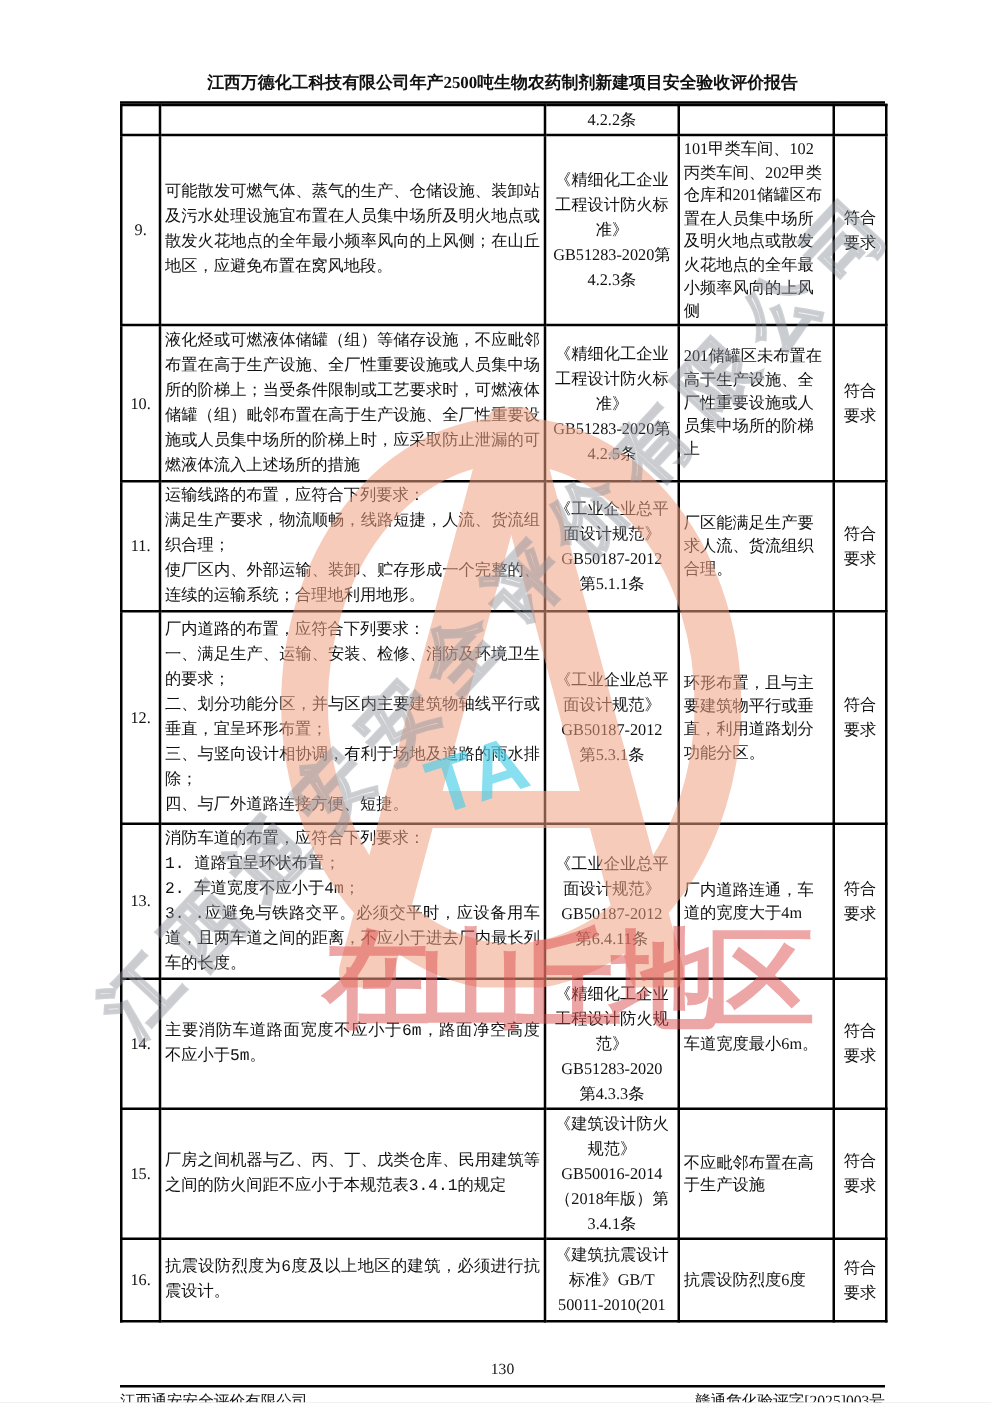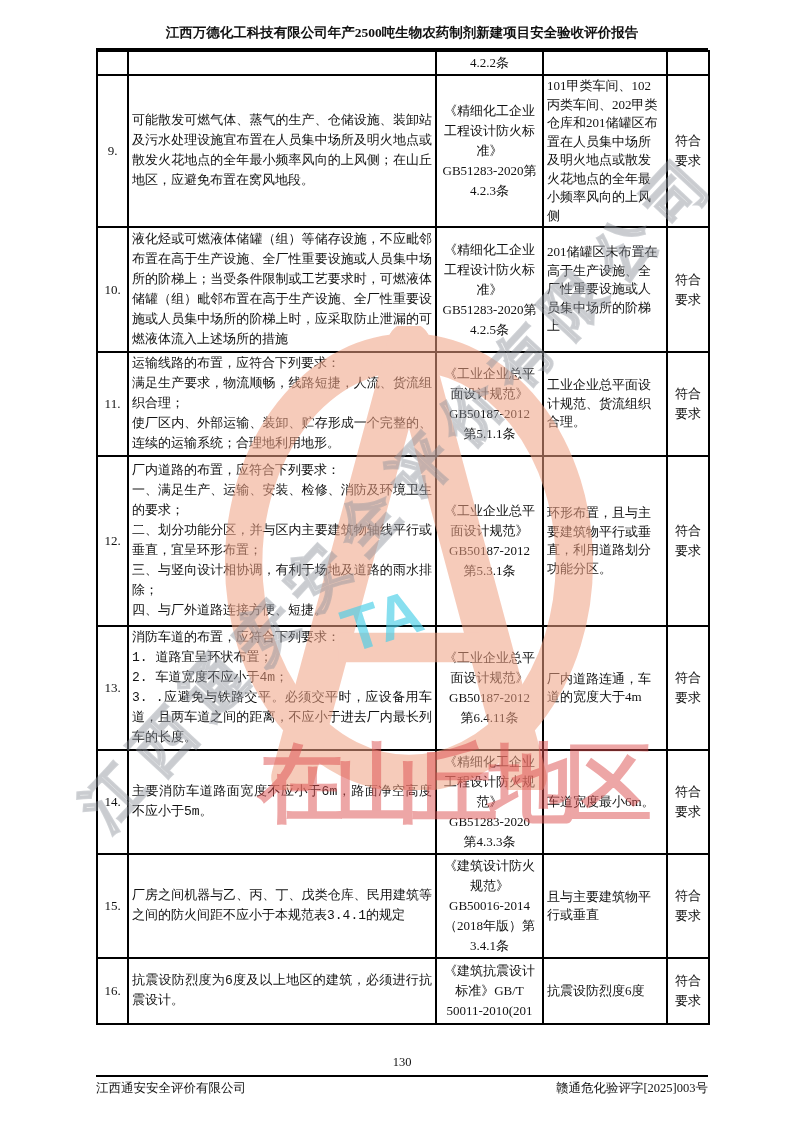--- a/index.html
+++ b/index.html
@@ -7,21 +7,21 @@
     position:relative;
     width:793px;height:1122px;
     background:#ffffff;
     font-family:"Liberation Serif","DejaVu Serif",serif;
     color:#111;
     overflow:hidden;
     margin:0 auto;
   }
   .content{position:absolute;left:96px;top:0;width:612px;}
   .doc-title{
-    margin-top:24px;
+    margin-top:57px;
     text-align:center;
     font-size:13.5px;
     font-weight:bold;
     letter-spacing:0px;
     white-space:nowrap;
   }
   .header-rule{
     margin-top:6px;
     border-bottom:2.5px solid #000;
     height:0;
@@ -152,21 +152,21 @@
     <td class="c-con">符合要求</td>
   </tr>
           <tr>
     <td class="c-no">11.</td>
     <td class="c-req">运输线路的布置，应符合下列要求：
 满足生产要求，物流顺畅，线路短捷，人流、货流组织合理；
 使厂区内、外部运输、装卸、贮存形成一个完整的、连续的运输系统；合理地利用地形。</td>
     <td class="c-std">《工业企业总平面设计规范》
 GB50187-2012
 第5.1.1条</td>
-    <td class="c-act">工业企业总平面设计规范、货流组织合理。</td>
+    <td class="c-act">厂区能满足生产要求人流、货流组织合理。</td>
     <td class="c-con">符合要求</td>
   </tr>
           <tr>
     <td class="c-no">12.</td>
     <td class="c-req">厂内道路的布置，应符合下列要求：
 一、满足生产、运输、安装、检修、消防及环境卫生的要求；
 二、划分功能分区，并与区内主要建筑物轴线平行或垂直，宜呈环形布置；
 三、与竖向设计相协调，有利于场地及道路的雨水排除；
 四、与厂外道路连接方便、短捷。</td>
     <td class="c-std">《工业企业总平面设计规范》
@@ -196,21 +196,21 @@
     <td class="c-act">车道宽度最小6m。</td>
     <td class="c-con">符合要求</td>
   </tr>
           <tr>
     <td class="c-no">15.</td>
     <td class="c-req">厂房之间机器与乙、丙、丁、戊类仓库、民用建筑等之间的防火间距不应小于本规范表3.4.1的规定</td>
     <td class="c-std">《建筑设计防火规范》
 GB50016-2014
 （2018年版）第
 3.4.1条</td>
-    <td class="c-act">且与主要建筑物平行或垂直</td>
+    <td class="c-act">不应毗邻布置在高于生产设施</td>
     <td class="c-con">符合要求</td>
   </tr>
           <tr>
     <td class="c-no">16.</td>
     <td class="c-req">抗震设防烈度为6度及以上地区的建筑，必须进行抗震设计。</td>
     <td class="c-std">《建筑抗震设计标准》GB/T
 50011-2010(201</td>
     <td class="c-act">抗震设防烈度6度</td>
     <td class="c-con">符合要求</td>
   </tr>

